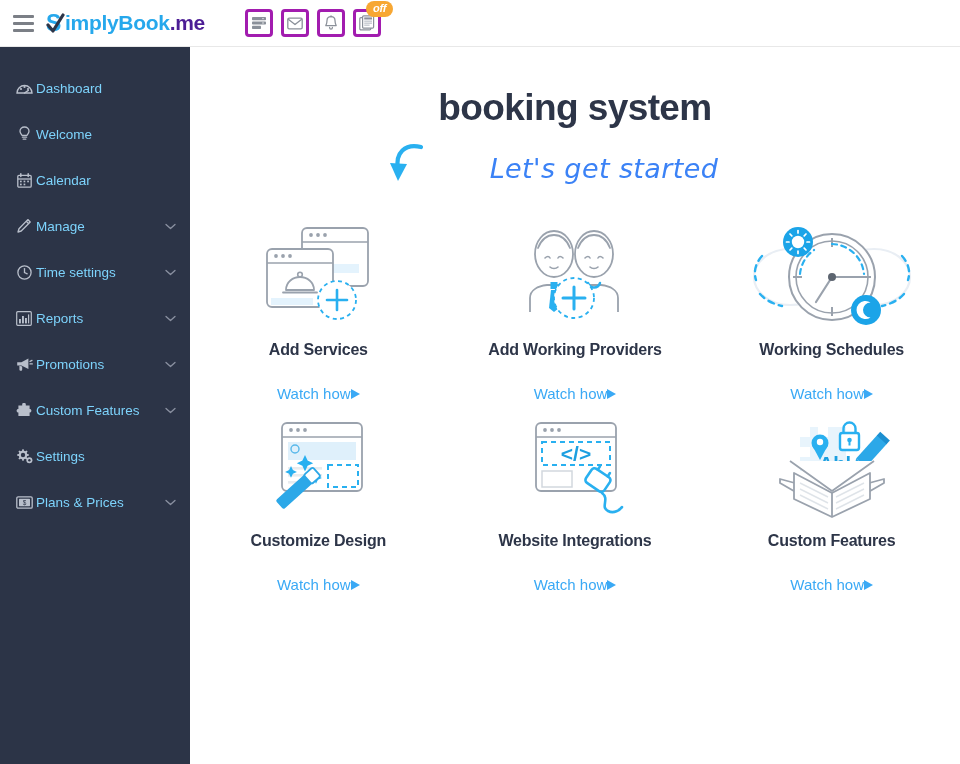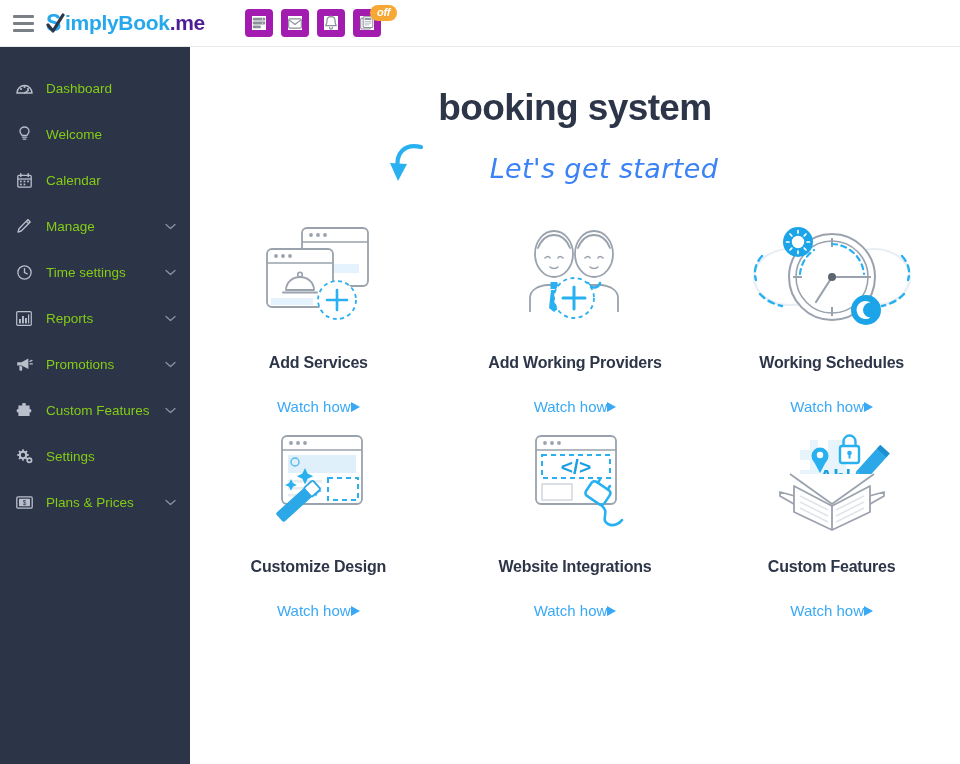--- a/index.html
+++ b/index.html
@@ -38,21 +38,21 @@
   .logo-blue { color: #26a8ec; }
   .logo-dark { color: #4c1d95; }
 
   .top-actions {
     display: flex; align-items: center; gap: 8px;
     margin-left: 40px; height: 47px;
   }
   .top-btn {
     position: relative;
     width: 28px; height: 28px;
-    border: 7px solid #a21caf; border-radius: 4px;
+    border: 3px solid #a21caf; border-radius: 4px;
     background: #fff;
     display: flex; align-items: center; justify-content: center;
     cursor: pointer;
   }
   .top-btn svg { display: block; }
   .off-badge {
     position: absolute; top: -11px; left: 10px;
     background: #f7a733; color: #fff;
     font-size: 11px; font-weight: bold; font-style: italic;
     padding: 2px 7px 3px 7px; border-radius: 10px;
@@ -71,21 +71,21 @@
     display: flex; align-items: center;
     height: 46px; padding: 0 14px 0 12px;
     color: #cfd3db; cursor: pointer;
     font-size: 13.5px;
   }
   .nav-ico {
     width: 24px; flex: 0 0 24px;
     display: flex; align-items: center; justify-content: center;
     color: #b9bfcb;
   }
-  .nav-label { flex: 1; margin-left: 10px; color: #84cc16; }
+  .nav-label { flex: 1; color: #7dd3fc; }
   .nav-caret {
     width: 12px; flex: 0 0 12px; color: #8a90a0;
     display: flex; align-items: center; justify-content: center;
   }
   .nav-caret.hidden { visibility: hidden; }
 
   
   .main {
     position: absolute; top: 47px; left: 190px;
     width: 770px; height: 717px;
@@ -121,21 +121,21 @@
   }
   .card {
     display: flex; flex-direction: column; align-items: center;
     padding-top: 6px;
   }
   .card-art {
     height: 120px; width: 100%;
     display: flex; align-items: center; justify-content: center;
   }
   .card-title {
-    margin-top: 17px;
+    margin-top: 4px;
     font-size: 16px; font-weight: bold;
     color: #2d3548; letter-spacing: -0.2px;
   }
   .card-link {
     margin-top: 26px;
     font-size: 15px; color: #3aa9f5;
     cursor: pointer;
     display: flex; align-items: center; 
   }
   .card-link .play {

